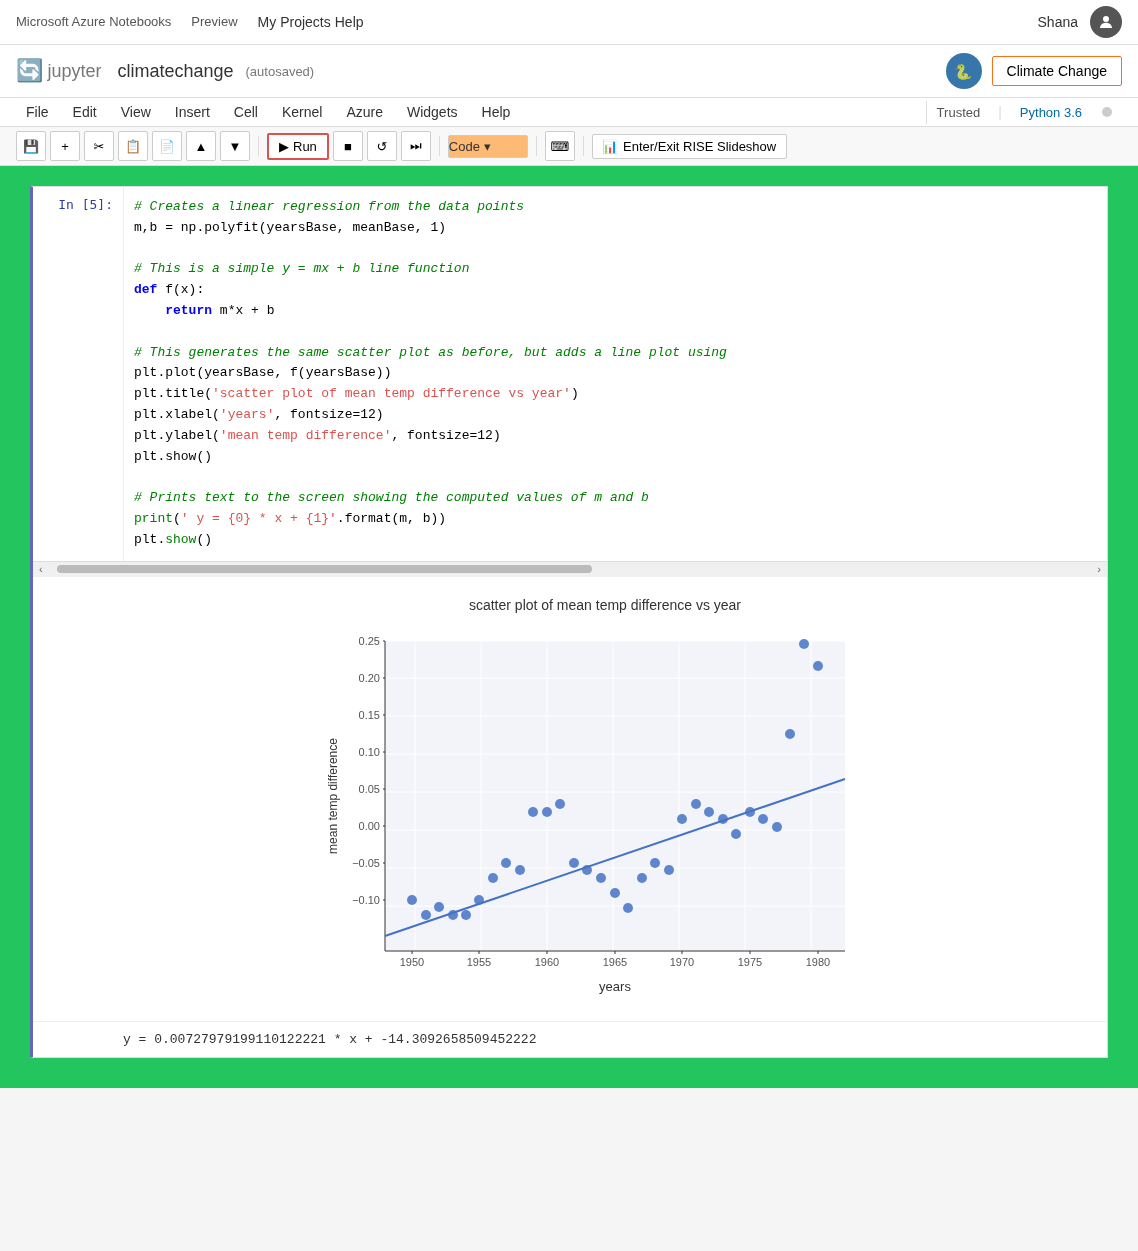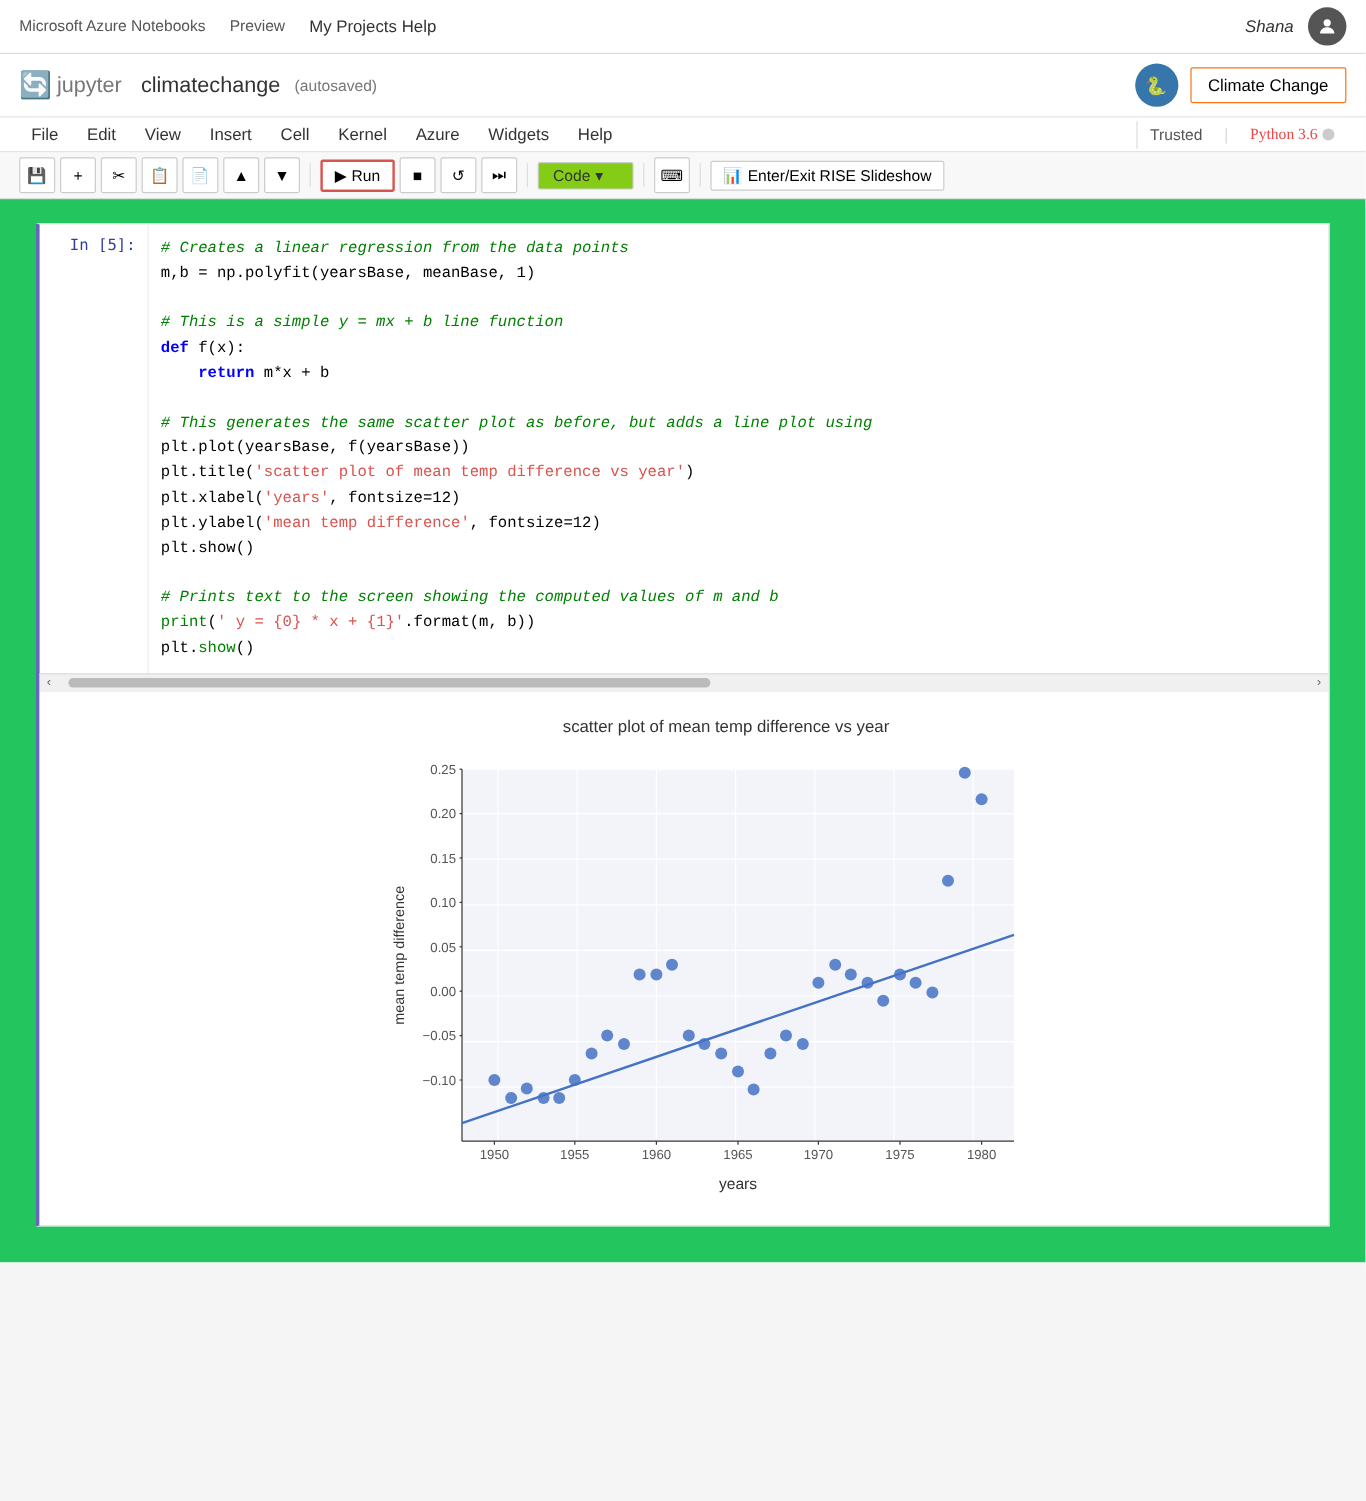--- a/index.html
+++ b/index.html
@@ -12,21 +12,21 @@
       display: flex;
       align-items: center;
       padding: 6px 16px;
       justify-content: space-between;
     }
     .top-nav-left { display: flex; gap: 20px; }
     .top-nav-brand { font-size: 13px; color: #555; }
     .top-nav-links { display: flex; gap: 4px; }
     .top-nav-links span { font-size: 14px; color: #333; cursor: pointer; }
     .top-nav-right { display: flex; align-items: center; gap: 12px; }
-    .username { font-size: 14px; font-weight: 500; font-style: italic; }
+    .username { font-size: 14px; font-weight: 500; }
     .avatar { width: 32px; height: 32px; background: #555; border-radius: 50%; display: flex; align-items: center; justify-content: center; color: white; font-size: 16px; }
 
     
     .jupyter-header {
       background: #fff;
       border-bottom: 1px solid #ddd;
       display: flex;
       align-items: center;
       padding: 8px 16px;
       justify-content: space-between;
@@ -53,21 +53,21 @@
       background: #fff;
       border-bottom: 1px solid #ddd;
       display: flex;
       align-items: center;
       padding: 2px 16px;
       gap: 4px;
     }
     .menu-item { padding: 4px 10px; font-size: 14px; cursor: pointer; color: #333; }
     .menu-separator { flex: 1; }
     .trusted-badge { padding: 4px 10px; font-size: 13px; color: #555; border-left: 1px solid #ddd; }
-    .python-version { padding: 4px 10px; font-size: 13px; color: #ef4444; display: flex; align-items: center; gap: 4px; font-family: Liberation Serif, serif; }
+    .python-version { padding: 4px 10px; font-size: 13px; color: #0369a1; display: flex; align-items: center; gap: 20px; }
     .kernel-dot { width: 10px; height: 10px; background: #ccc; border-radius: 50%; }
 
     
     .toolbar {
       background: #f8f8f8;
       border-bottom: 1px solid #ddd;
       display: flex;
       align-items: center;
       padding: 4px 16px;
       gap: 4px;
@@ -88,22 +88,22 @@
       cursor: pointer;
       display: flex; align-items: center; justify-content: center;
       font-size: 13px;
       border-radius: 2px;
       gap: 4px;
       font-weight: 500;
     }
     .tb-sep { width: 1px; height: 20px; background: #ddd; margin: 0 4px; }
     .cell-type-select {
       border: 1px solid #ccc;
-      background: #84cc16;
-      padding: 3px 12px;
+      background: #fdba74;
+      padding: 3px 0;
       font-size: 13px;
       border-radius: 2px;
       cursor: pointer;
       display: flex; align-items: center; gap: 4px;
       min-width: 80px;
     }
     .rise-btn {
       border: 1px solid #ccc;
       background: white;
       padding: 4px 10px;
@@ -457,15 +457,16 @@
 
           <circle cx="465" cy="113" r="5" fill="#4472C4" opacity="0.85"></circle>
 
           <circle cx="479" cy="23" r="5" fill="#4472C4" opacity="0.85"></circle>
 
           <circle cx="493" cy="45" r="5" fill="#4472C4" opacity="0.85"></circle>
         </svg>
       </div>
     </div>
 
+    <div class="formula-output">y = 0.00727979199110122221 * x + -14.3092658509452222</div>
   </div>
 
 </div>
 
 </body></html>

